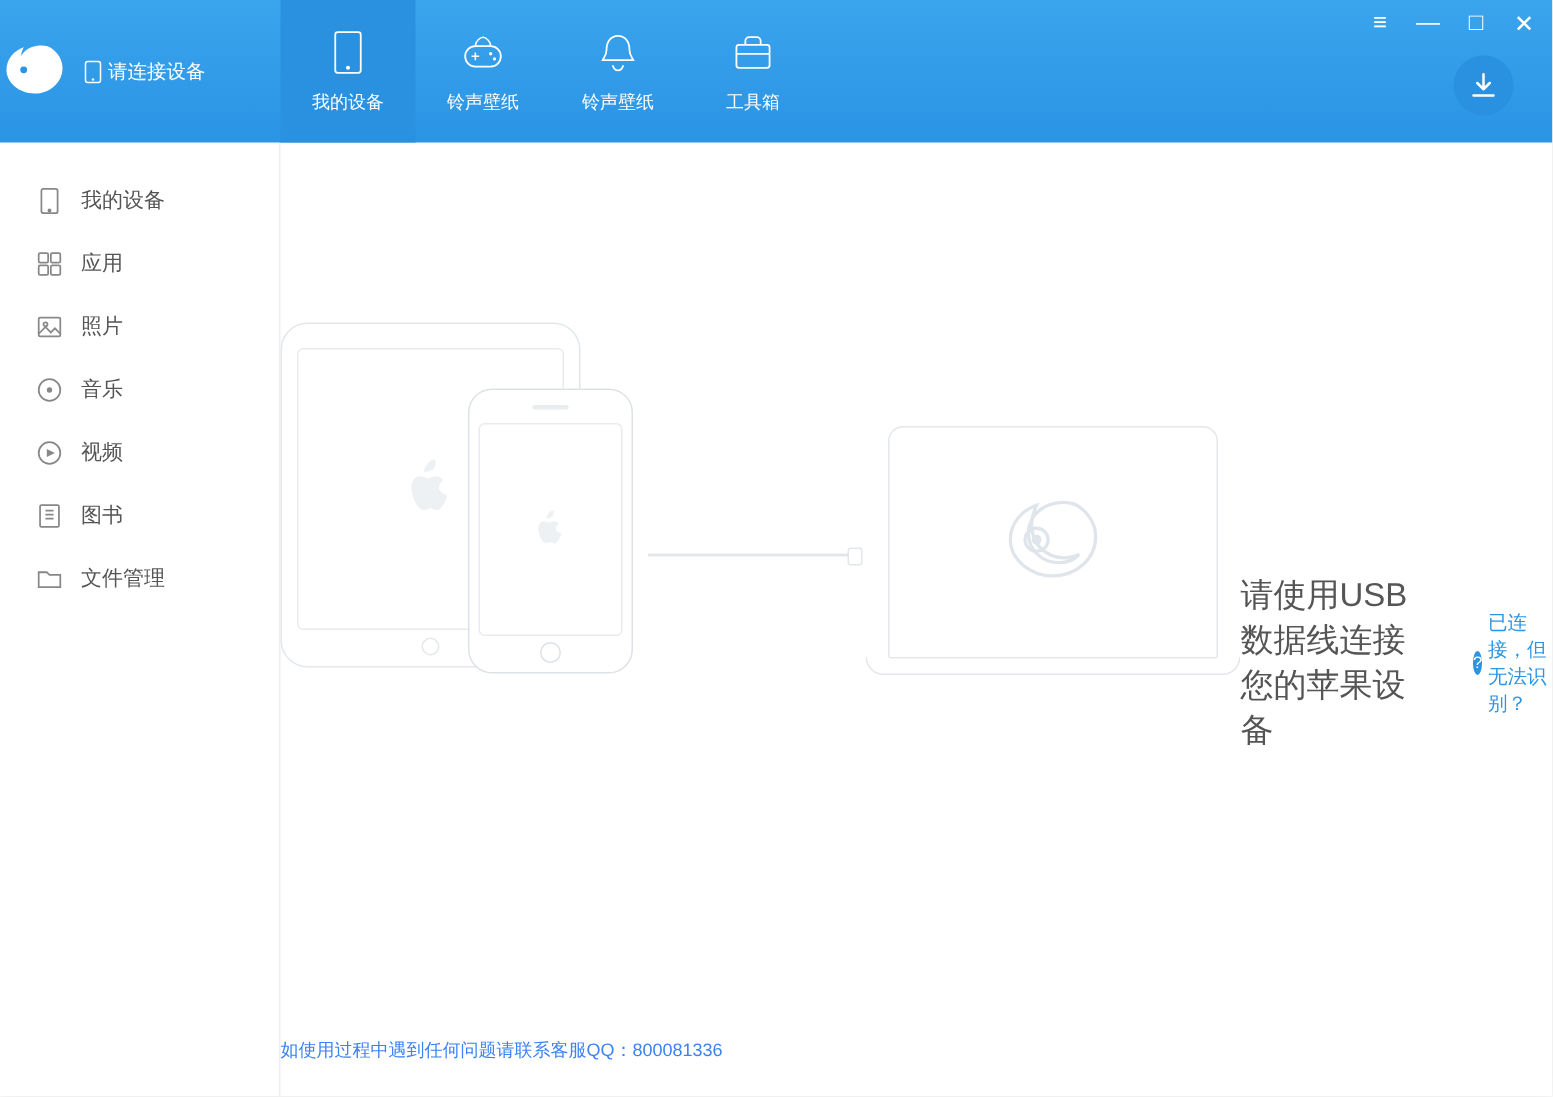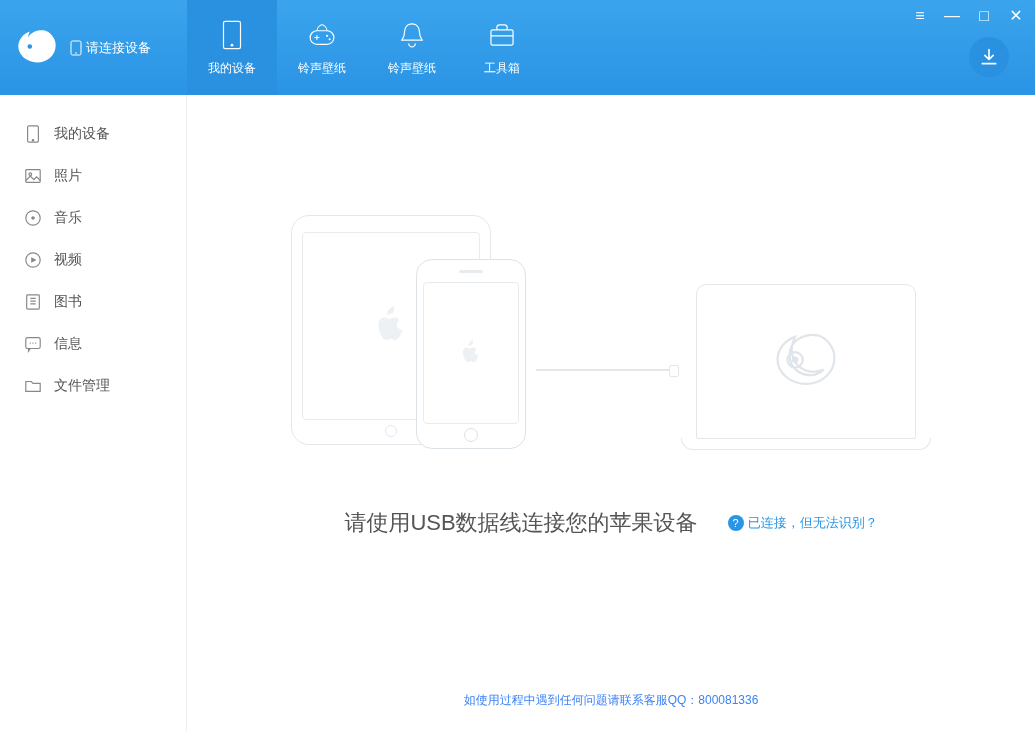--- a/index.html
+++ b/index.html
@@ -1,34 +1,34 @@
 <!DOCTYPE html>
 <html><head>
 <meta charset="utf-8">
 <style>
 * { margin:0; padding:0; box-sizing:border-box; font-family:"Microsoft YaHei","PingFang SC",sans-serif; }
 body { background:#f0f0f0; display:flex; justify-content:center; align-items:flex-start; padding:0; }
 .window { width:1035px; height:731px; background:#fff; box-shadow:0 2px 12px rgba(0,0,0,.15); display:flex; flex-direction:column; overflow:hidden; }
 .titlebar { height:95px; background:linear-gradient(#3ba4ed,#2a94e5); display:flex; align-items:stretch; color:#fff; position:relative; }
-.logo-zone { width:187px; display:flex; align-items:center; padding-left:14px; gap:10px; }
+.logo-zone { width:187px; display:flex; align-items:center; padding-left:0; gap:10px; }
 .logo { width:46px; height:46px; }
 .connect-hint { font-size:13px; display:flex; align-items:center; gap:4px; }
 .nav { display:flex; }
 .nav-item { width:90px; display:flex; flex-direction:column; align-items:center; justify-content:center; gap:8px; font-size:12px; cursor:pointer; position:relative; }
 .nav-item.active { background:#2a90e0; }
 .nav-item svg { width:34px; height:34px; }
 .win-controls { position:absolute; top:6px; right:10px; display:flex; gap:14px; font-size:16px; align-items:center; }
 .win-controls span { cursor:pointer; width:18px; text-align:center; }
 .download-btn { position:absolute; right:26px; bottom:18px; width:40px; height:40px; border-radius:50%; background:#2a90e0; display:flex; align-items:center; justify-content:center; cursor:pointer; }
 .download-btn svg{width:20px;height:20px;fill:#fff;}
 .body { flex:1; display:flex; min-height:0;}
 .sidebar { width:187px; border-right:1px solid #eee; padding-top:18px; }
 .side-item { height:42px; display:flex; align-items:center; padding-left:24px; gap:12px; font-size:14px; color:#555; cursor:pointer; }
 .side-item svg { width:18px; height:18px; stroke:#888; fill:none; stroke-width:1.3; }
-.main { flex:1; display:flex; flex-direction:column; align-items:center; position:relative; }
+.main { flex:1; display:flex; flex-direction:row; position:relative; }
 .illus { margin-top:115px; display:flex; align-items:center; justify-content:center; gap:0; width:640px; height:240px; }
 .devices{position:relative;width:260px;height:230px;}
 .ipad{position:absolute;left:0;top:0;width:200px;height:230px;border:1.5px solid #e3e7eb;border-radius:18px;background:#fff;}
 .ipad .screen{position:absolute;left:10px;right:10px;top:16px;bottom:24px;border:1px solid #e8ecef;border-radius:4px;display:flex;align-items:center;justify-content:center;}
 .ipad .home{position:absolute;bottom:7px;left:50%;transform:translateX(-50%);width:12px;height:12px;border:1px solid #e3e7eb;border-radius:50%;}
 .iphone{position:absolute;right:0;bottom:-4px;width:110px;height:190px;border:1.5px solid #dde2e7;border-radius:16px;background:#fff;}
 .iphone .screen{position:absolute;left:6px;right:6px;top:22px;bottom:24px;border:1px solid #e8ecef;border-radius:4px;display:flex;align-items:center;justify-content:center;}
 .iphone .home{position:absolute;bottom:6px;left:50%;transform:translateX(-50%);width:14px;height:14px;border:1px solid #dde2e7;border-radius:50%;}
 .iphone .speaker{position:absolute;top:10px;left:50%;transform:translateX(-50%);width:24px;height:3px;background:#e8ecef;border-radius:2px;}
 .cable { width:150px; height:2px; background:#e3e7eb; position:relative; margin:0 10px; align-self:center; top:40px;}
@@ -112,20 +112,29 @@
     <div class="sidebar">
       <div class="side-item">
           <svg viewBox="0 0 20 20">
             <rect x="4" y="1" width="12" height="18" rx="1.5"></rect>
             <circle cx="10" cy="17" r="0.8" fill="#888"></circle>
           </svg>
           <span>我的设备</span>
         </div>
       <div class="side-item">
           <svg viewBox="0 0 20 20">
+            <rect x="2" y="2" width="7" height="7" rx="1"></rect>
+            <rect x="11" y="2" width="7" height="7" rx="1"></rect>
+            <rect x="2" y="11" width="7" height="7" rx="1"></rect>
+            <rect x="11" y="11" width="7" height="7" rx="1"></rect>
+          </svg>
+          <span>应用</span>
+        </div>
+      <div class="side-item">
+          <svg viewBox="0 0 20 20">
             <rect x="2" y="3" width="16" height="14" rx="1"></rect>
             <circle cx="7" cy="8" r="1.5"></circle>
             <path d="M2 15l5-5 4 4 3-3 4 4"></path>
           </svg>
           <span>照片</span>
         </div>
       <div class="side-item">
           <svg viewBox="0 0 20 20">
             <circle cx="10" cy="10" r="8"></circle>
             <circle cx="10" cy="10" r="2" fill="#888" stroke="none"></circle>
@@ -138,30 +147,20 @@
             <path d="M8 7l6 3-6 3z" fill="#888" stroke="none"></path>
           </svg>
           <span>视频</span>
         </div>
       <div class="side-item">
           <svg viewBox="0 0 20 20">
             <rect x="3" y="2" width="14" height="16" rx="1"></rect>
             <path d="M7 6h6M7 9h6M7 12h6"></path>
           </svg>
           <span>图书</span>
-        </div>
-      <div class="side-item">
-          <svg viewBox="0 0 20 20">
-            <rect x="2" y="3" width="16" height="12" rx="2"></rect>
-            <path d="M7 15l-2 3v-3"></path>
-            <circle cx="7" cy="9" r="0.8" fill="#888" stroke="none"></circle>
-            <circle cx="10" cy="9" r="0.8" fill="#888" stroke="none"></circle>
-            <circle cx="13" cy="9" r="0.8" fill="#888" stroke="none"></circle>
-          </svg>
-          <span>信息</span>
         </div>
       <div class="side-item">
           <svg viewBox="0 0 20 20">
             <path d="M2 5h6l2 2h8v9H2z"></path>
           </svg>
           <span>文件管理</span>
         </div>
     </div>
 
     <div class="main">

